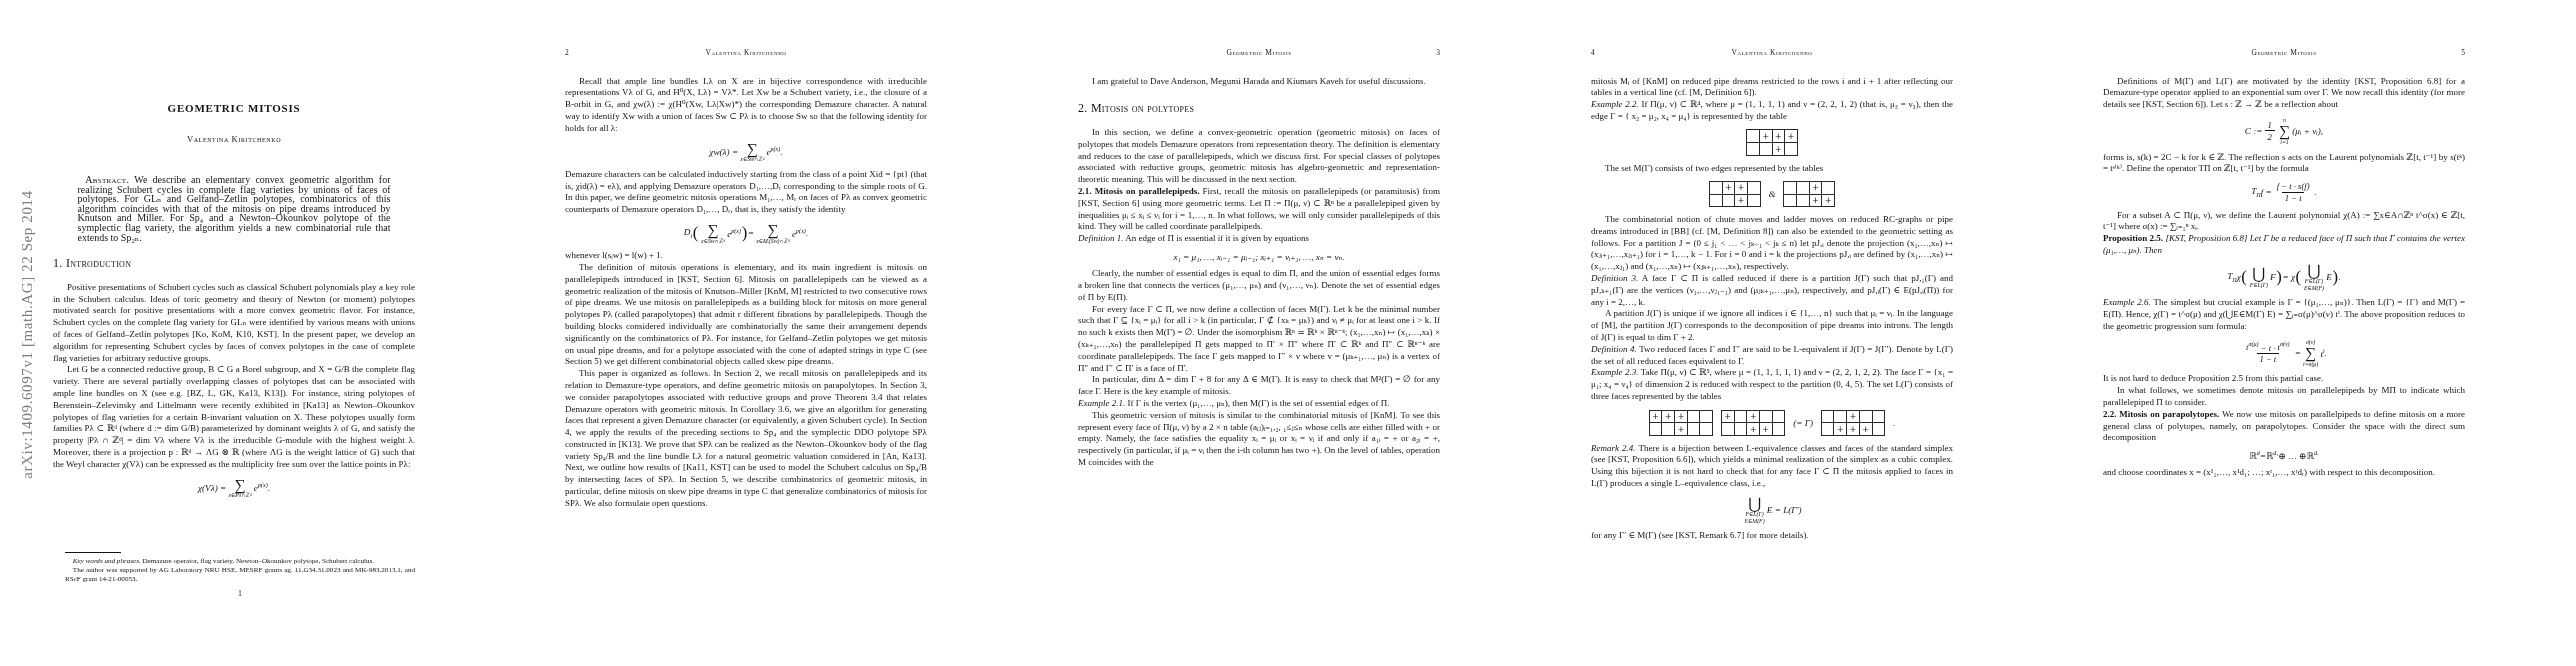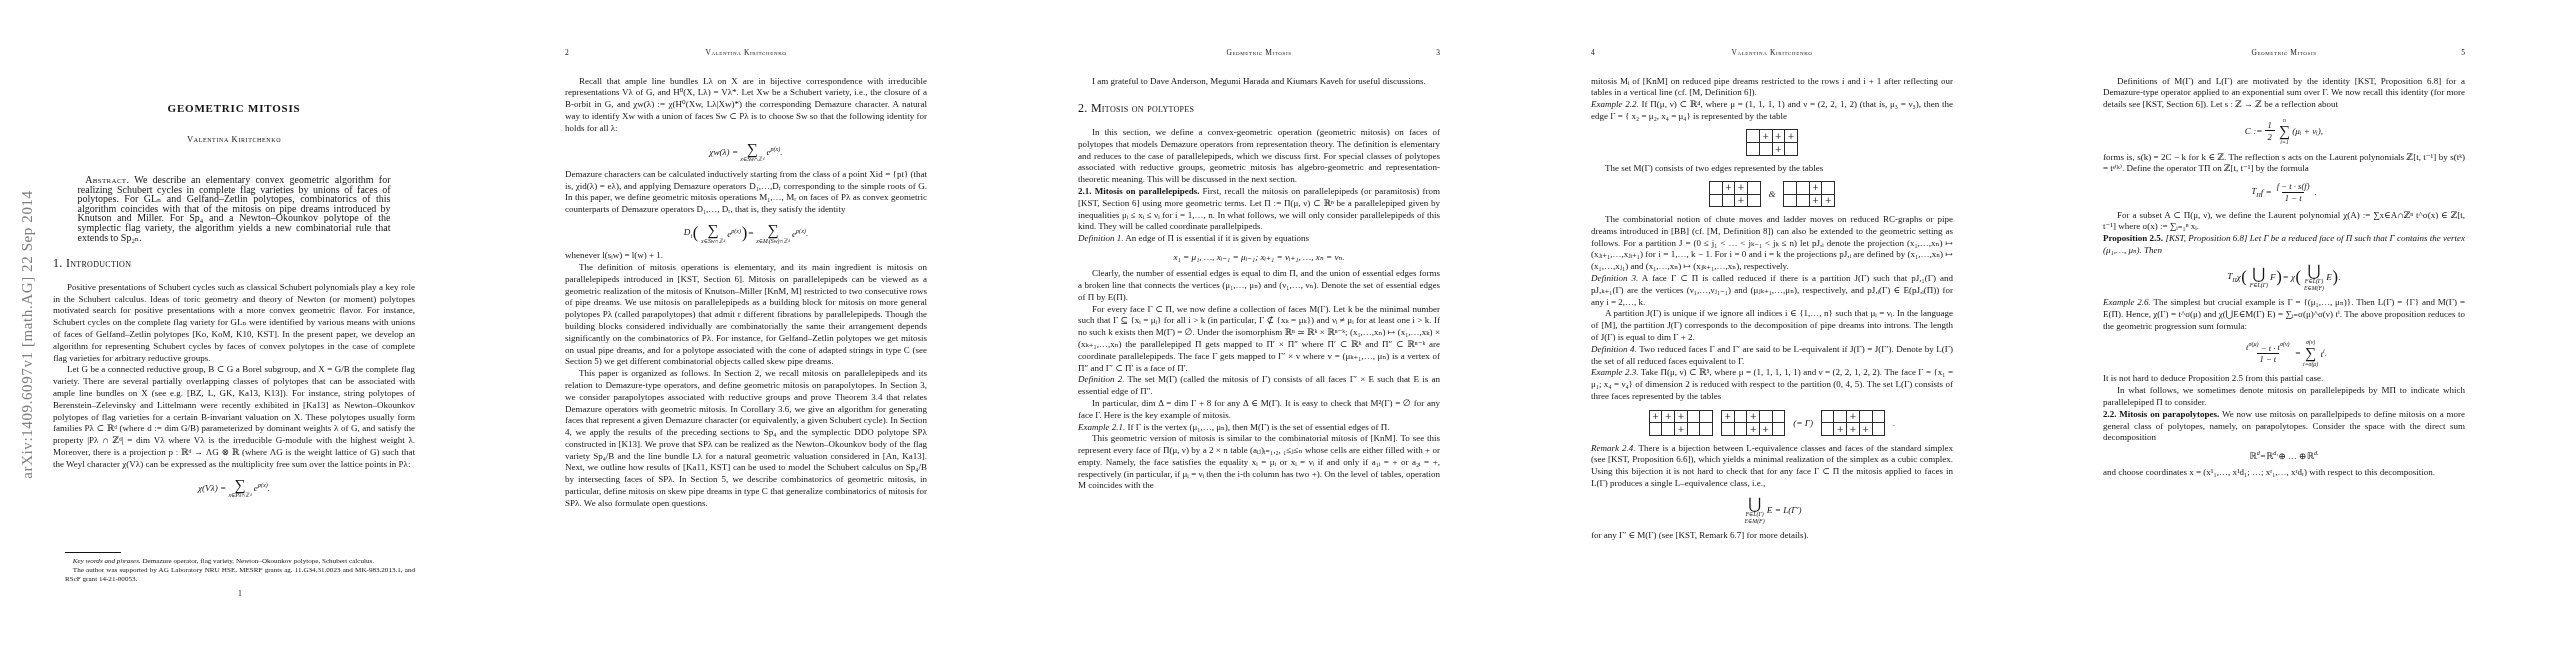--- a/index.html
+++ b/index.html
@@ -121,21 +121,20 @@
       <p><span>I am grateful to Dave Anderson, Megumi Harada and Kiumars Kaveh for useful discussions.</span></p>
       <div class="section">2. Mitosis on polytopes</div>
       <p><span>In this section, we define a convex-geometric operation (geometric mitosis) on faces of polytopes that models Demazure operators from representation theory. The definition is elementary and reduces to the case of parallelepipeds, which we discuss first. For special classes of polytopes associated with reductive groups, geometric mitosis has algebro-geometric and representation-theoretic meaning. This will be discussed in the next section.</span></p>
       <p class="noind bgap"><span class="lead-b">2.1. Mitosis on parallelepipeds.</span> <span>First, recall the mitosis on parallelepipeds (or paramitosis) from [KST, Section 6] using more geometric terms. Let Π := Π(μ, ν) ⊂ ℝⁿ be a parallelepiped given by inequalities μᵢ ≤ xᵢ ≤ νᵢ for i = 1,…, n. In what follows, we will only consider parallelepipeds of this kind. They will be called coordinate parallelpipeds.</span></p>
       <p class="noind bgap"><span class="lead-it">Definition 1.</span> <span>An edge of Π is essential if it is given by equations</span></p>
       <div class="formula">
         <span class="ft">x₁ = μ₁, …, xᵢ₋₁ = μᵢ₋₁;   xᵢ₊₁ = νᵢ₊₁, …, xₙ = νₙ.</span>
       </div>
       <p><span>Clearly, the number of essential edges is equal to dim Π, and the union of essential edges forms a broken line that connects the vertices (μ₁,…, μₙ) and (ν₁,…, νₙ). Denote the set of essential edges of Π by E(Π).</span></p>
       <p><span>For every face Γ ⊂ Π, we now define a collection of faces M(Γ). Let k be the minimal number such that Γ ⊆ {xᵢ = μᵢ} for all i &gt; k (in particular, Γ ⊄ {xₖ = μₖ}) and νᵢ ≠ μᵢ for at least one i &gt; k. If no such k exists then M(Γ) = ∅. Under the isomorphism ℝⁿ ≃ ℝᵏ × ℝⁿ⁻ᵏ; (x₁,…,xₙ) ↦ (x₁,…,xₖ) × (xₖ₊₁,…,xₙ) the parallelepiped Π gets mapped to Π′ × Π″ where Π′ ⊂ ℝᵏ and Π″ ⊂ ℝⁿ⁻ᵏ are coordinate parallelepipeds. The face Γ gets mapped to Γ′ × v where v = (μₖ₊₁,…, μₙ) is a vertex of Π″ and Γ′ ⊂ Π′ is a face of Π′.</span></p>
-      <p class="noind bgap"><span class="lead-it">Definition 2.</span> <span>The set M(Γ) (called the mitosis of Γ) consists of all faces Γ′ × E such that E is an essential edge of Π″.</span></p>
       <p class=" bgap"><span>In particular, dim Δ = dim Γ + 8 for any Δ ∈ M(Γ). It is easy to check that M²(Γ) = ∅ for any face Γ. Here is the key example of mitosis.</span></p>
       <p class="noind bgap"><span class="lead-it">Example 2.1.</span> <span>If Γ is the vertex (μ₁,…, μₙ), then M(Γ) is the set of essential edges of Π.</span></p>
       <p class=" bgap"><span>This geometric version of mitosis is similar to the combinatorial mitosis of [KnM]. To see this represent every face of Π(μ, ν) by a 2 × n table (aᵢⱼ)ᵢ₌₁,₂, ₁≤ⱼ≤ₙ whose cells are either filled with + or empty. Namely, the face satisfies the equality xᵢ = μᵢ or xᵢ = νᵢ if and only if a₁ᵢ = + or a₂ᵢ = +, respectively (in particular, if μᵢ = νᵢ then the i-th column has two +). On the level of tables, operation M coincides with the</span></p>
     </div>
     <div class="page" style="left: 1591px; width: 362px;">
       <div class="runhead">
         <span class="rh-l">4</span>
         <span class="rh-c">Valentina Kiritchenko</span>
         <span class="rh-r"></span>
       </div>

